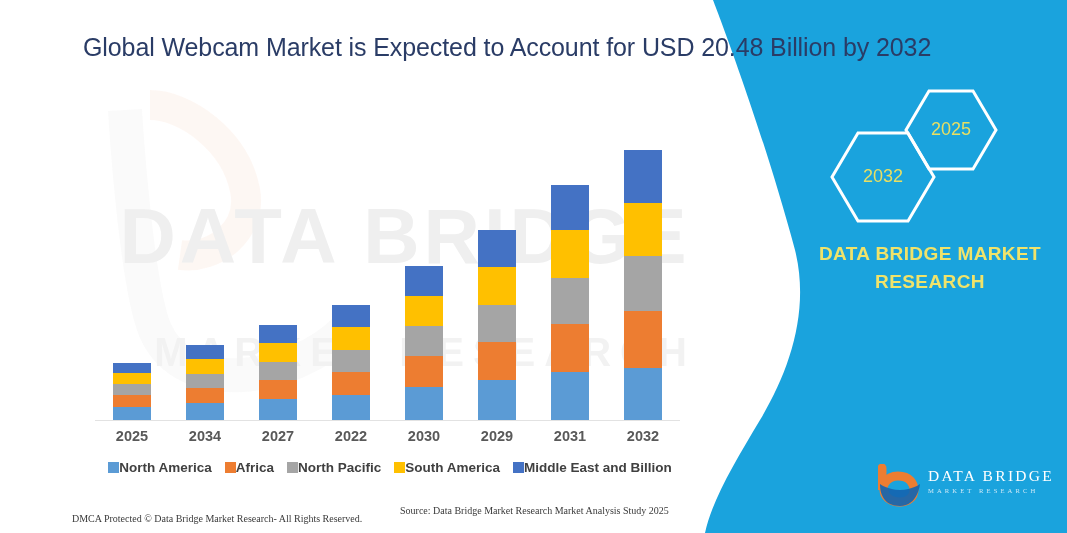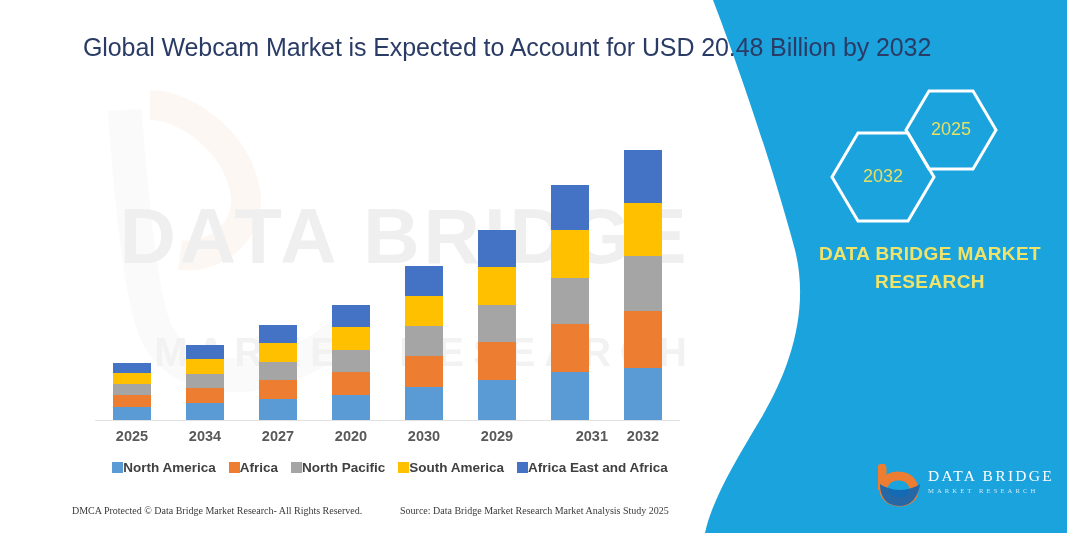--- a/index.html
+++ b/index.html
@@ -39,21 +39,21 @@
   
   #legend{position:absolute;left:95px;top:457px;width:590px;height:20px;
           display:flex;align-items:center;justify-content:center;gap:13px;}
   .leg-item{display:flex;align-items:center;justify-content:flex-end;}
   .leg-sw{width:11px;height:11px;display:block;}
   .leg-tx{font-size:13.5px;font-weight:700;color:#404040;white-space:nowrap;}
 
   
   #footer{position:absolute;left:0;top:505px;width:700px;height:22px;
           font-family:"Liberation Serif",serif;font-size:10px;color:#3a3a3a;}
-  #footer .f1{position:absolute;left:72px;top:0;white-space:nowrap;}
+  #footer .f1{position:absolute;left:72px;top:8px;white-space:nowrap;}
   #footer .f2{position:absolute;left:400px;top:0;white-space:nowrap;}
 
   
   #r-title{position:absolute;left:740px;top:22px;width:310px;text-align:right;
            color:#fff;font-size:17.5px;line-height:1.5;}
   #hex-wrap{position:absolute;left:815px;top:88px;width:200px;height:120px;}
   .hex{position:absolute;}
   .hex svg{display:block;}
   .hex-tx{position:absolute;width:100%;text-align:center;color:#e8df63;
           font-size:18px;font-weight:400;}
@@ -147,24 +147,24 @@
           <div class="seg" style="height: 57px; background: rgb(237, 125, 49);"></div>
           <div class="seg" style="height: 52px; background: rgb(91, 155, 213);"></div>
         </div>
       </div>
   </div>
   <div id="axis-line"></div>
   <div id="x-labels">
       <div class="xlab" style="left: -1px;">2025</div>
       <div class="xlab" style="left: 72px;">2034</div>
       <div class="xlab" style="left: 145px;">2027</div>
-      <div class="xlab" style="left: 218px;">2020</div>
+      <div class="xlab" style="left: 218px;">2022</div>
       <div class="xlab" style="left: 291px;">2030</div>
       <div class="xlab" style="left: 364px;">2029</div>
-      <div class="xlab" style="left: 437px; text-align: right;">2031</div>
+      <div class="xlab" style="left: 437px;">2031</div>
       <div class="xlab" style="left: 510px;">2032</div>
     </div>
 
   <div id="legend">
       <div class="leg-item">
         <span class="leg-sw" style="background: rgb(91, 155, 213);"></span>
         <span class="leg-tx">North America</span>
       </div>
       <div class="leg-item">
         <span class="leg-sw" style="background: rgb(237, 125, 49);"></span>
@@ -173,21 +173,21 @@
       <div class="leg-item">
         <span class="leg-sw" style="background: rgb(165, 165, 165);"></span>
         <span class="leg-tx">North Pacific</span>
       </div>
       <div class="leg-item">
         <span class="leg-sw" style="background: rgb(255, 192, 0);"></span>
         <span class="leg-tx">South America</span>
       </div>
       <div class="leg-item">
         <span class="leg-sw" style="background: rgb(68, 114, 196);"></span>
-        <span class="leg-tx">Africa East and Africa</span>
+        <span class="leg-tx">Middle East and Billion</span>
       </div>
     </div>
 
   <div id="footer">
     <span class="f1">DMCA Protected © Data Bridge Market Research-  All Rights Reserved.</span>
     <span class="f2">Source: Data Bridge Market Research  Market Analysis Study 2025</span>
   </div>
 
 
   <div id="hex-wrap">

